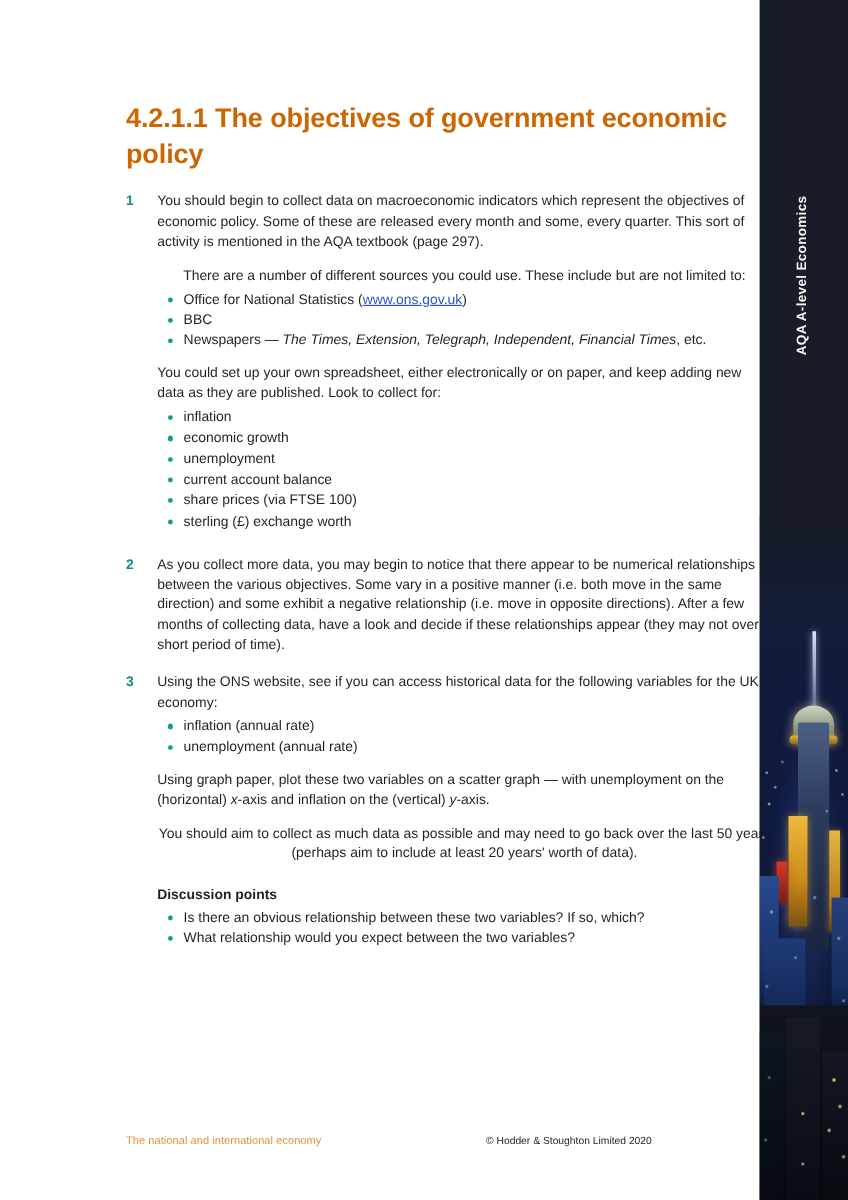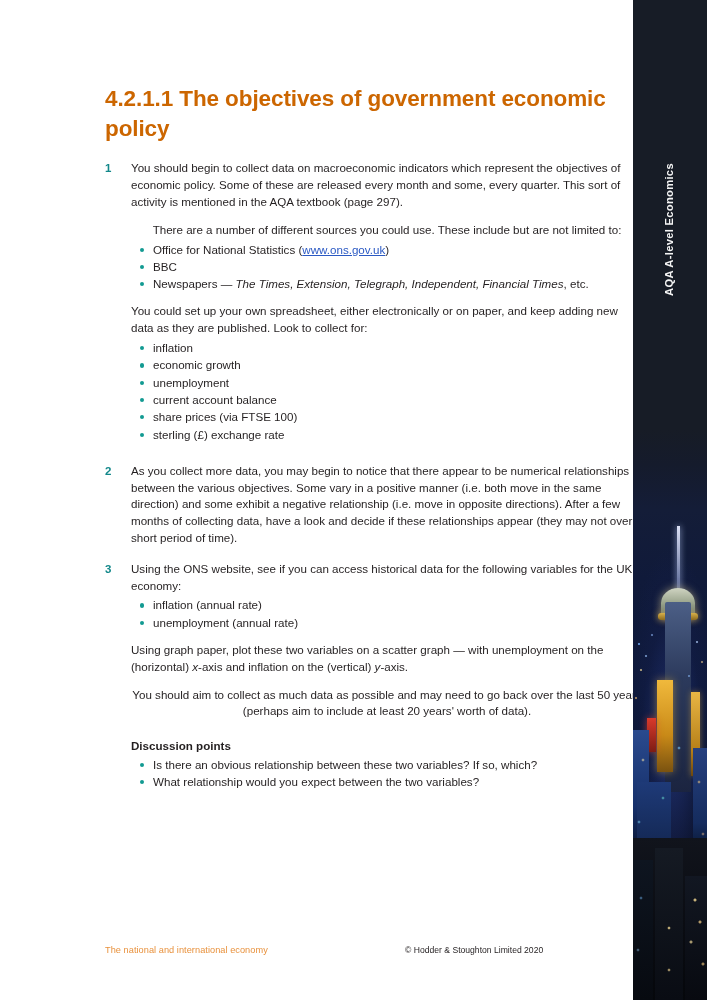--- a/index.html
+++ b/index.html
@@ -364,21 +364,21 @@
         </ul>
 
         <p class="para" style="margin-top:11px">You could set up your own spreadsheet, either electronically or on paper, and keep adding new data as they are published. Look to collect for:</p>
 
         <ul class="bullets after-para">
           <li>inflation</li>
           <li>economic growth</li>
           <li>unemployment</li>
           <li>current account balance</li>
           <li>share prices (via FTSE 100)</li>
-          <li>sterling (£) exchange rate</li>
+          <li>sterling (£) exchange worth</li>
         </ul>
       </li>
 
       <li style="margin-top:20px">
         <span class="qnum">2</span>
         <p class="para">As you collect more data, you may begin to notice that there appear to be numerical relationships between the various objectives. Some vary in a positive manner (i.e. both move in the same direction) and some exhibit a negative relationship (i.e. move in opposite directions). After a few months of collecting data, have a look and decide if these relationships appear (they may not over a short period of time).</p>
       </li>
 
       <li style="margin-top:14px">
         <span class="qnum">3</span>

